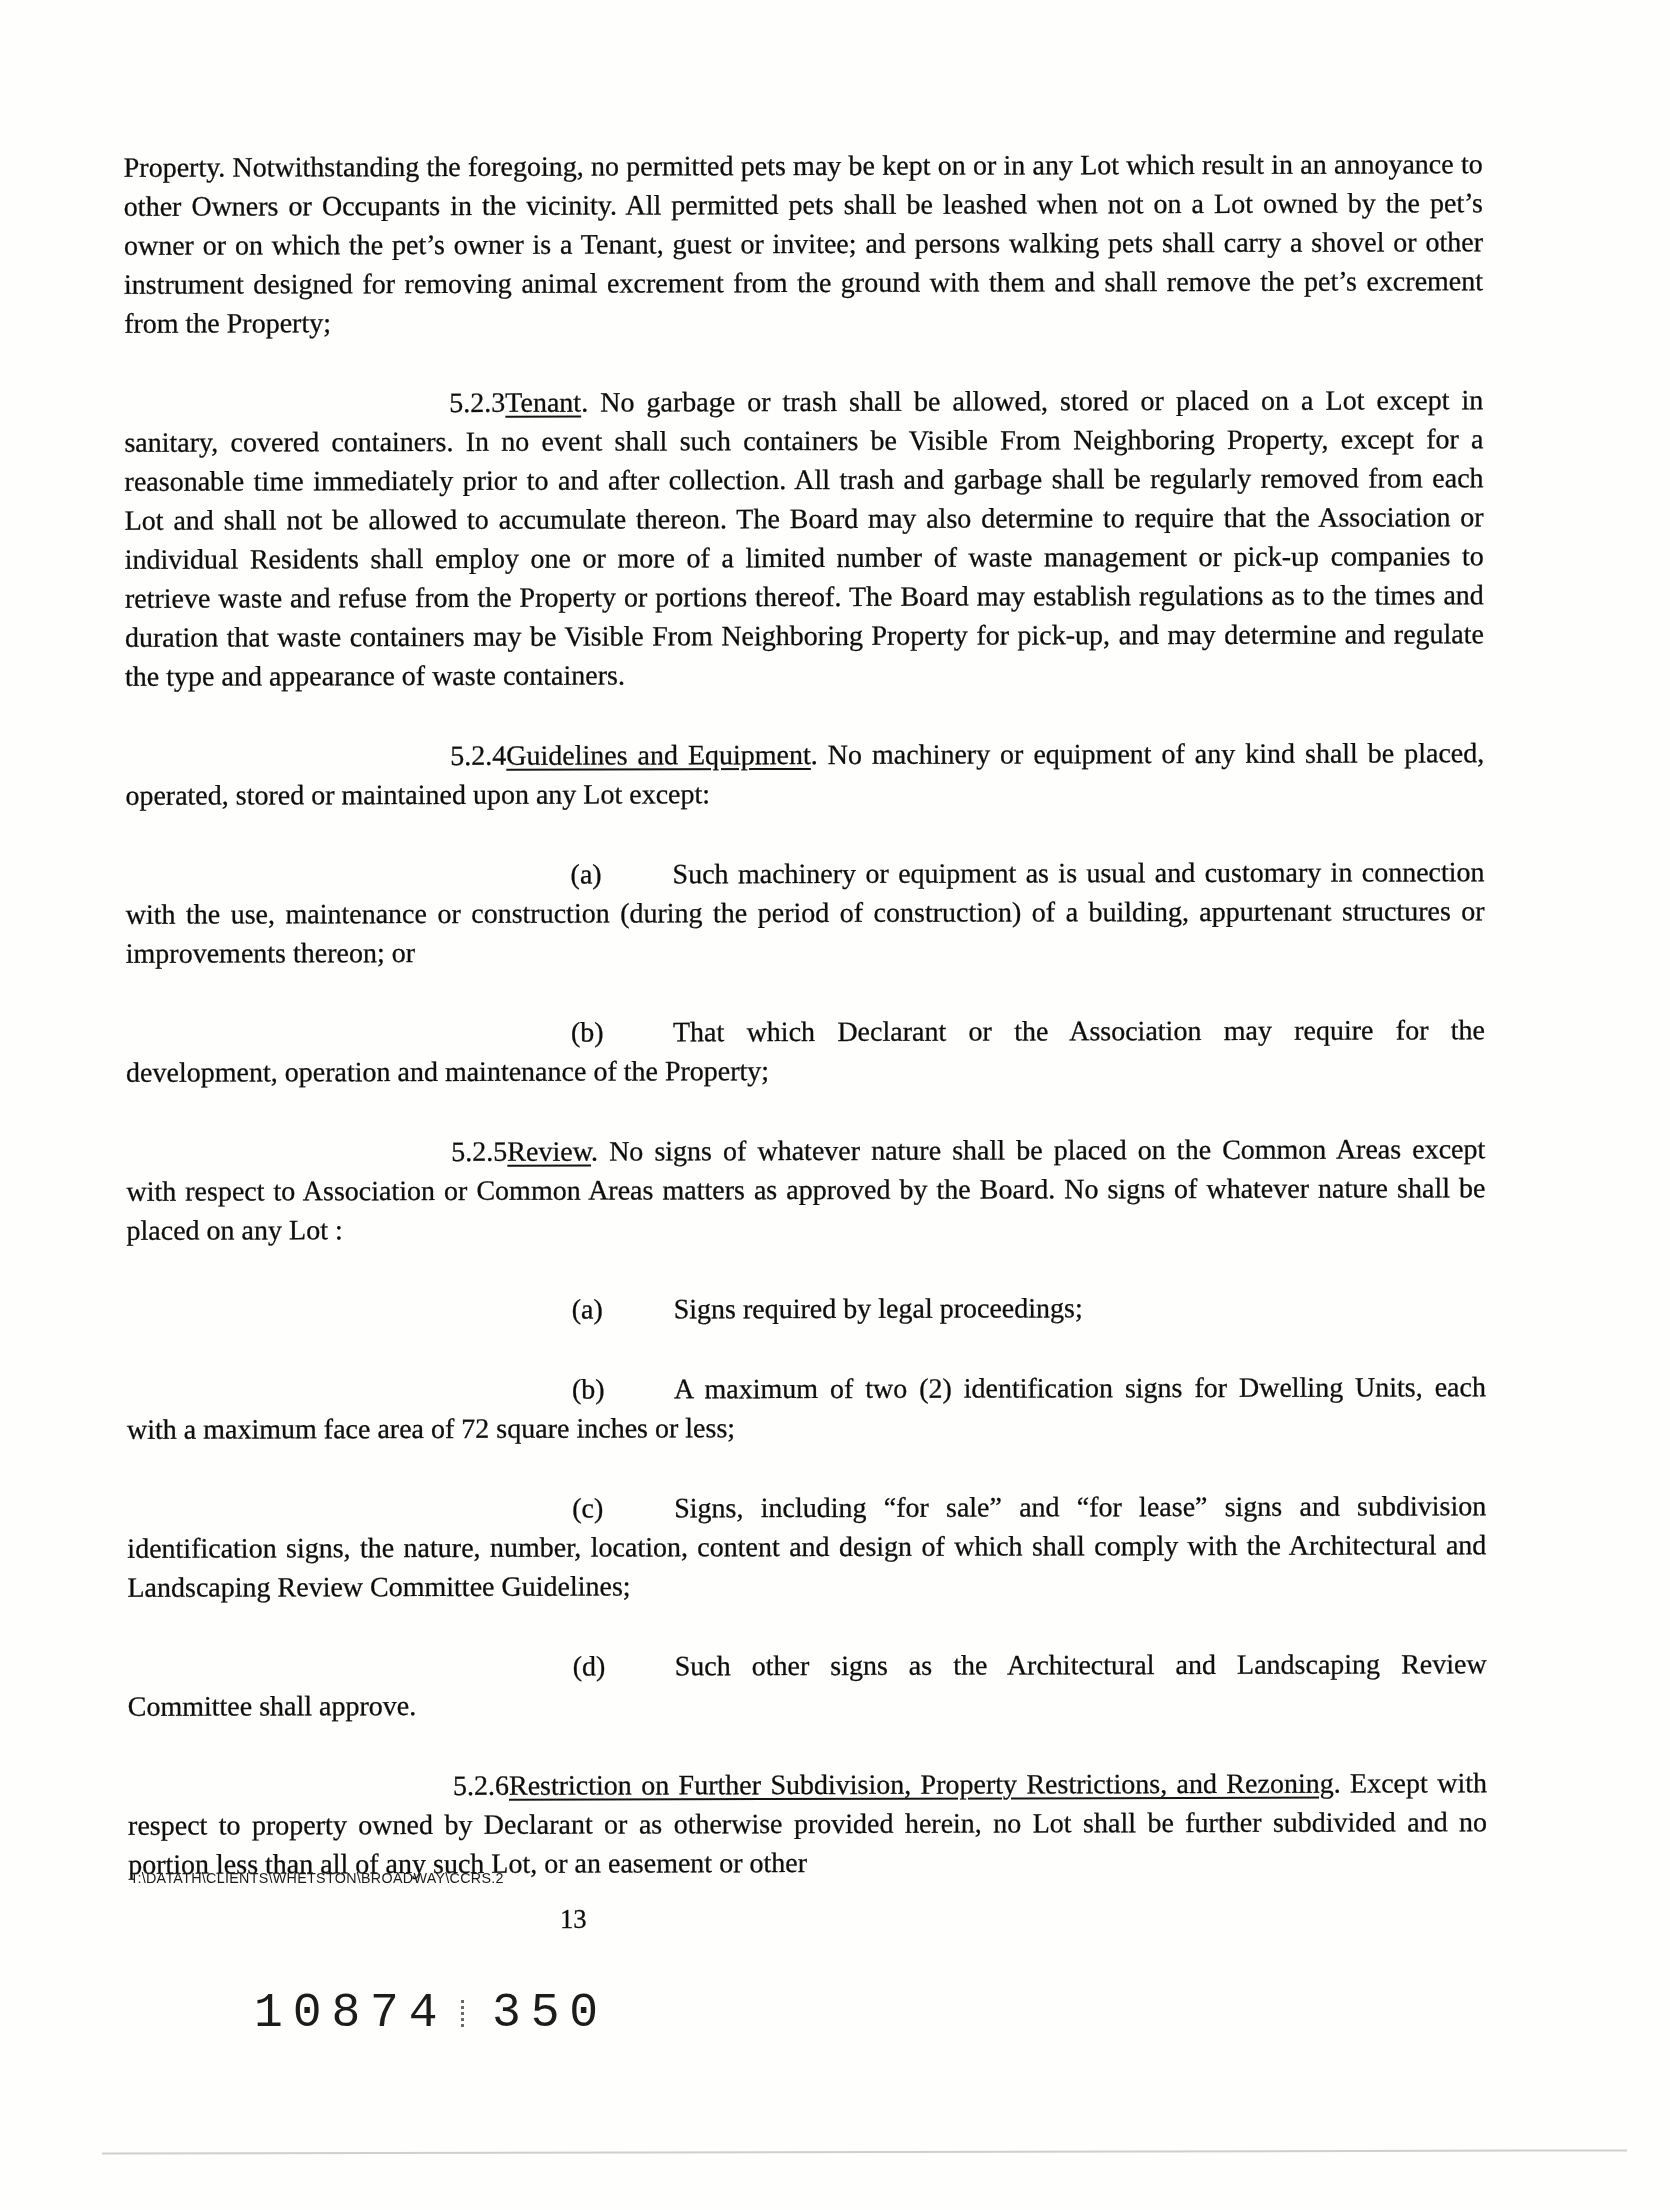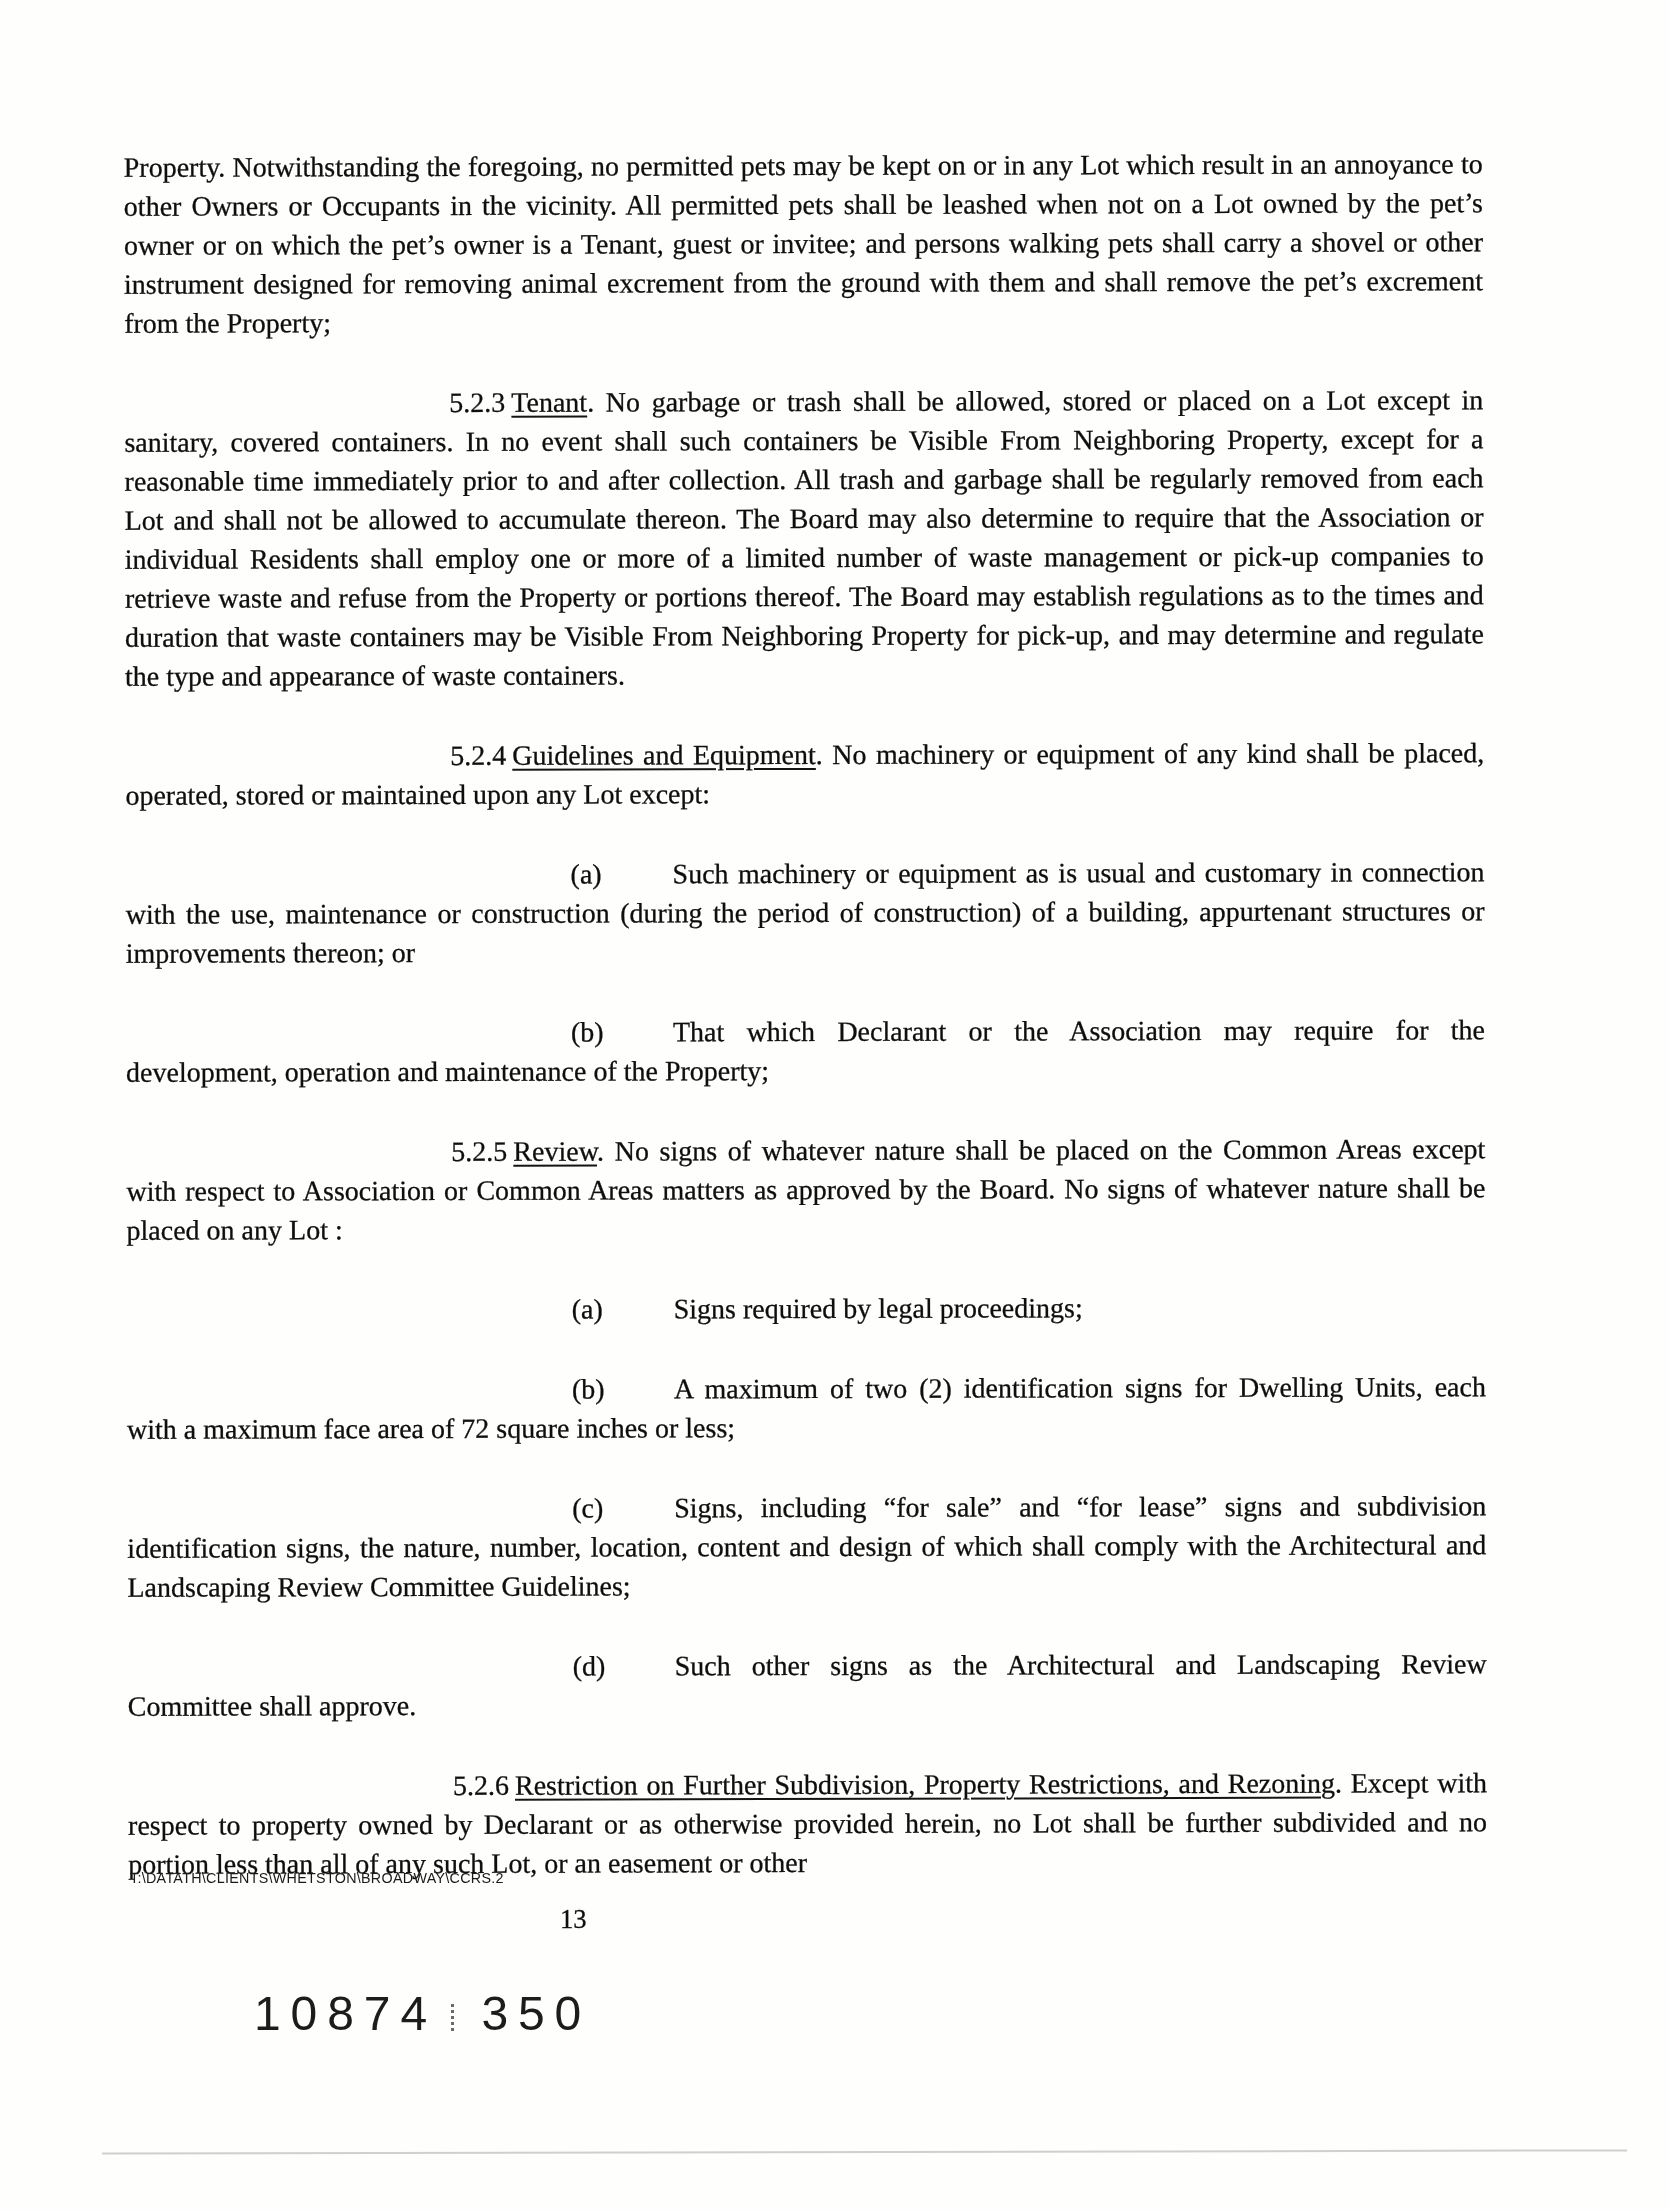--- a/index.html
+++ b/index.html
@@ -23,21 +23,21 @@
   }
   .para {
     font-size:28px;
     line-height:39px;
     text-align:justify;
     margin-bottom:41px;
     -webkit-text-stroke:0.3px #141414;
   }
   .para.section { text-indent:325px; }
   .para.item    { text-indent:445px; }
-  .num { margin-right:6px; }
+  .num { margin-right:0; }
   .u {
     text-decoration:underline;
     text-decoration-thickness:2px;
     text-underline-offset:3.9px;
   }
   .label {
     display:inline-block;
     width:102px;
     text-indent:0;
   }
@@ -56,21 +56,21 @@
     left:560px;
     top:1904px;
     font-size:26.6px;
     color:#0e0e0e;
     -webkit-text-stroke:0.3px #141414;
   }
   .stamp {
     position:absolute;
     left:254px;
     top:1986px;
-    font-family:Liberation Sans, sans-serif;
+    font-family:Liberation Mono, monospace;
     font-size:48px;
     letter-spacing:9.9px;
     color:#1c1c1c;
     white-space:nowrap;
   }
   .stamp-sep {
     display:inline-block;
     width:3px;
     height:27.6px;
     border-left:3px dotted #6a6a6a;

